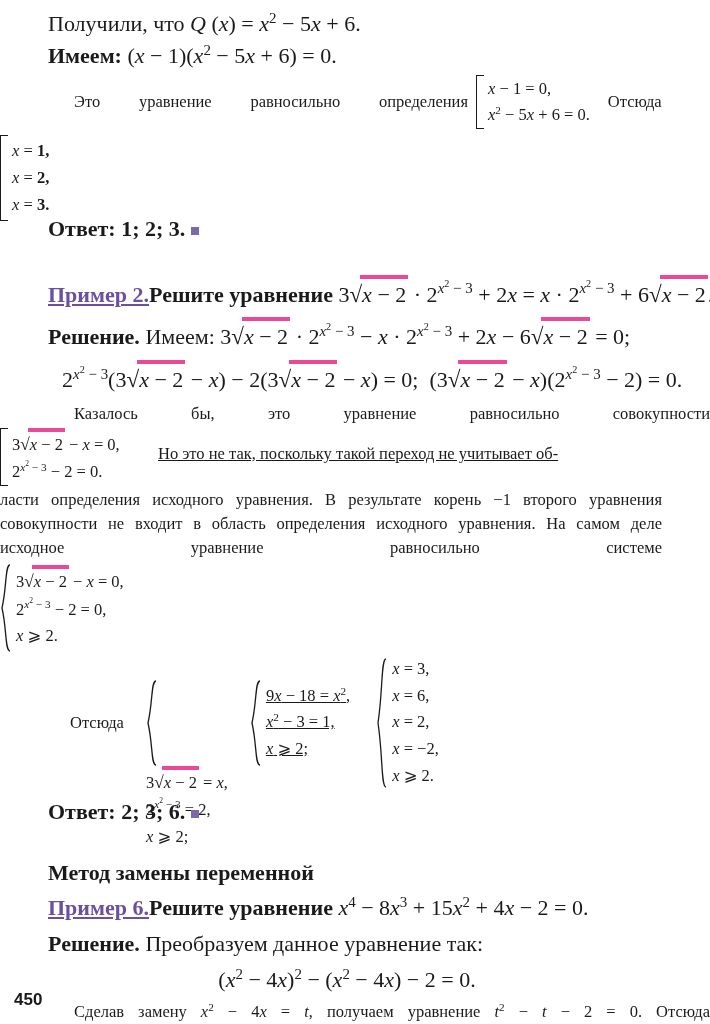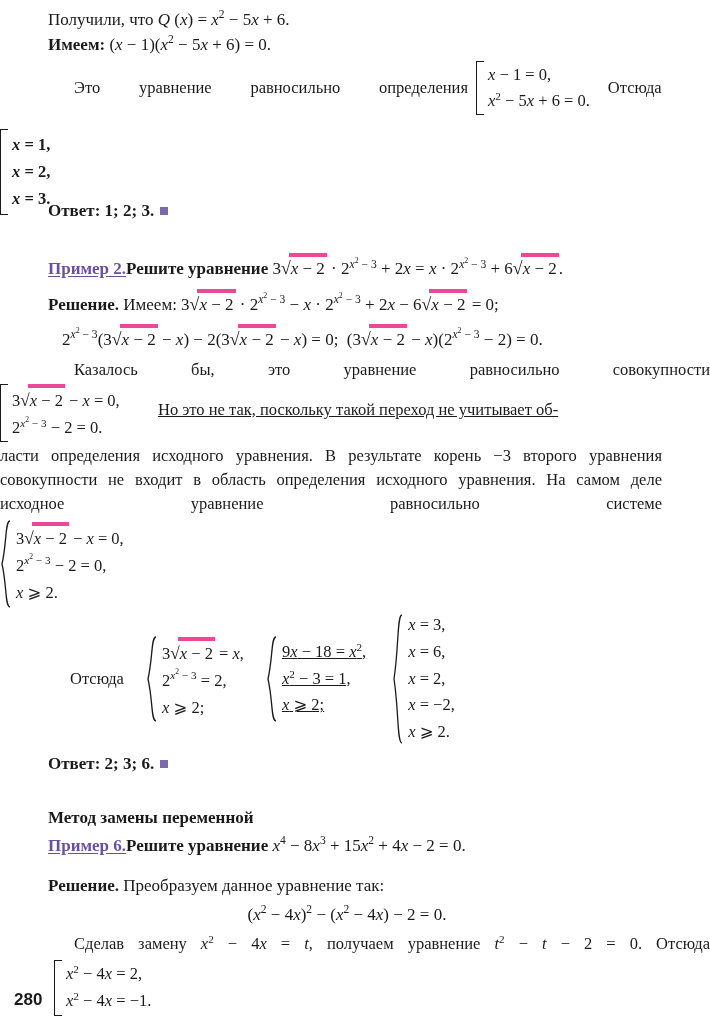--- a/index.html
+++ b/index.html
@@ -22,21 +22,21 @@
     padding: 0;
     box-sizing: border-box;
   }
   .content {
     position: absolute;
     left: 48px;
     top: 8px;
     width: 662px;
   }
   .line {
-    font-size: 17px;
+    font-size: 22px;
     line-height: 1.42;
     margin: 0 0 1px 0;
     white-space: nowrap;
   }
   .para {
     font-size: 16.5px;
     line-height: 1.45;
     margin: 0;
     text-align: justify;
   }
@@ -141,21 +141,21 @@
         <span class="delim bracket"></span>
         <span class="rows">
           <span class="r"><i class="m">x</i> − 1 = 0,</span>
           <span class="r"><i class="m">x</i><sup>2</sup> − 5<i class="m">x</i> + 6 = 0.</span>
         </span>
       </span>
       <span style="margin-left:18px; font-size:16.5px;">Отсюда</span>
     </div>
 
     <div style="position:relative; margin-top:2px; height:88px;">
-      <span class="sys" style="height:86px; position:absolute; left:-48px; top:12px;font-weight:bold;">
+      <span class="sys" style="height:86px; position:absolute; left:-48px; top:4px;">
         <span class="delim bracket"></span>
         <span class="rows">
           <span class="r"><i class="m">x</i> = <b>1,</b></span>
           <span class="r"><i class="m">x</i> = <b>2,</b></span>
           <span class="r"><i class="m">x</i> = <b>3.</b></span>
         </span>
       </span>
     </div>
 
     <div class="line" style="margin-top:-6px;">
@@ -182,41 +182,41 @@
       <span class="sys" style="height:58px; position:absolute; left:-48px; top:0;">
         <span class="delim bracket"></span>
         <span class="rows">
           <span class="r">3<span class="rad"><span class="sign">√</span><span class="bar"><i class="m">x</i> − 2</span></span> − <i class="m">x</i> = 0,</span>
           <span class="r">2<sup><i class="m">x</i><sup>2</sup> − 3</sup> − 2 = 0.</span>
         </span>
       </span>
       <span style="position:absolute; left:110px; top:16px; font-size:16.5px;text-decoration:underline;">Но это не так, поскольку такой переход не учитывает об-</span>
     </div>
 
-    <div class="para just-wide" style="margin-top:-2px; margin-left:-48px; width:710px; padding-right:48px; box-sizing:border-box;">ласти определения исходного уравнения. В результате корень −3 второго уравнения совокупности не входит в область определения исходного уравнения. На самом деле исходное уравнение равносильно системе</div>
+    <div class="para just-wide" style="margin-top:-2px; margin-left:-48px; width:710px; padding-right:48px; box-sizing:border-box;">ласти определения исходного уравнения. В результате корень −1 второго уравнения совокупности не входит в область определения исходного уравнения. На самом деле исходное уравнение равносильно системе</div>
 
     <div style="position:relative; height:92px; margin-top:4px;">
       <span class="sys" style="height:88px; position:absolute; left:-48px; top:0;">
         <span class="delim brace">
           <svg viewBox="0 0 12 88" preserveAspectRatio="none">
             <path d="M10,1 C5,1 7,22 2,44 C7,66 5,87 10,87" fill="none" stroke="#1a1a1a" stroke-width="1.3"></path>
           </svg>
         </span>
         <span class="rows">
           <span class="r">3<span class="rad"><span class="sign">√</span><span class="bar"><i class="m">x</i> − 2</span></span> − <i class="m">x</i> = 0,</span>
           <span class="r">2<sup><i class="m">x</i><sup>2</sup> − 3</sup> − 2 = 0,</span>
           <span class="r"><i class="m">x</i> ⩾ 2.</span>
         </span>
       </span>
     </div>
 
     <div class="row-flex" style="margin-top:2px; align-items:center;">
       <span style="width:76px; font-size:16.5px; padding-left:22px;">Отсюда</span>
 
-      <span class="sys" style="height:86px;">
+      <span class="sys" style="height:86px;flex-direction:column;">
         <span class="delim brace">
           <svg viewBox="0 0 12 86" preserveAspectRatio="none">
             <path d="M10,1 C5,1 7,21 2,43 C7,65 5,85 10,85" fill="none" stroke="#1a1a1a" stroke-width="1.3"></path>
           </svg>
         </span>
         <span class="rows">
           <span class="r">3<span class="rad"><span class="sign">√</span><span class="bar"><i class="m">x</i> − 2</span></span> = <i class="m">x</i>,</span>
           <span class="r">2<sup><i class="m">x</i><sup>2</sup> − 3</sup> = 2,</span>
           <span class="r"><i class="m">x</i> ⩾ 2;</span>
         </span>
@@ -259,21 +259,21 @@
       <span class="bold">Ответ:</span>
       <span class="bold">2; 3; 6.</span><span class="sq"></span>
     </div>
 
     <div class="line bold" style="margin-top:30px;">Метод замены переменной</div>
 
     <div class="line" style="margin-top:4px;">
       <span class="ex-label">Пример 6.</span><span class="bold">Решите уравнение </span><span><i class="m">x</i><sup>4</sup> − 8<i class="m">x</i><sup>3</sup> + 15<i class="m">x</i><sup>2</sup> + 4<i class="m">x</i> − 2 = 0.</span>
     </div>
 
-    <div class="line" style="margin-top:16px;">
+    <div class="line" style="margin-top:5px;">
       <span class="bold">Решение.</span>
       <span>Преобразуем данное уравнение так:</span>
     </div>
 
     <div class="line center" style="margin-top:4px; padding-right:64px;">
       (<i class="m">x</i><sup>2</sup> − 4<i class="m">x</i>)<sup>2</sup> − (<i class="m">x</i><sup>2</sup> − 4<i class="m">x</i>) − 2 = 0.
     </div>
 
     <div class="para indent just-wide" style="margin-top:5px;">
       Сделав замену <i class="m">x</i><sup>2</sup> − 4<i class="m">x</i> = <i class="m">t</i>, получаем уравнение <i class="m">t</i><sup>2</sup> − <i class="m">t</i> − 2 = 0. Отсюда
@@ -284,14 +284,14 @@
         <span class="delim bracket"></span>
         <span class="rows">
           <span class="r"><i class="m">x</i><sup>2</sup> − 4<i class="m">x</i> = 2,</span>
           <span class="r"><i class="m">x</i><sup>2</sup> − 4<i class="m">x</i> = −1.</span>
         </span>
       </span>
     </div>
 
   </div>
 
-  <div class="pagenum">280</div>
+  <div class="pagenum">450</div>
 </div>
 
 </body></html>

